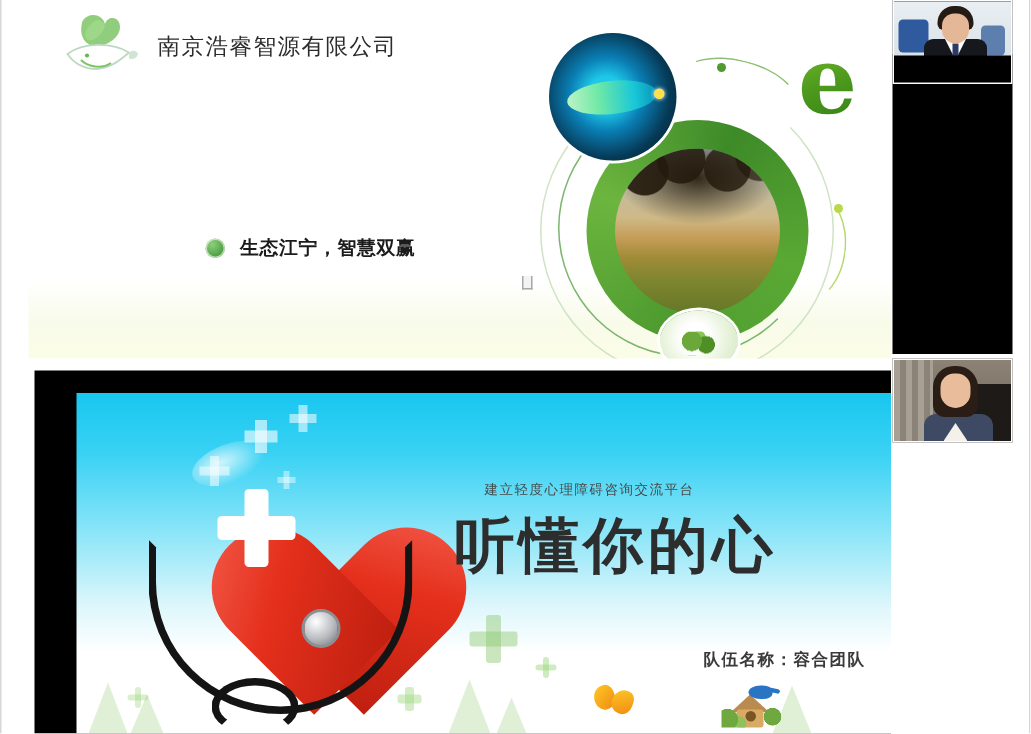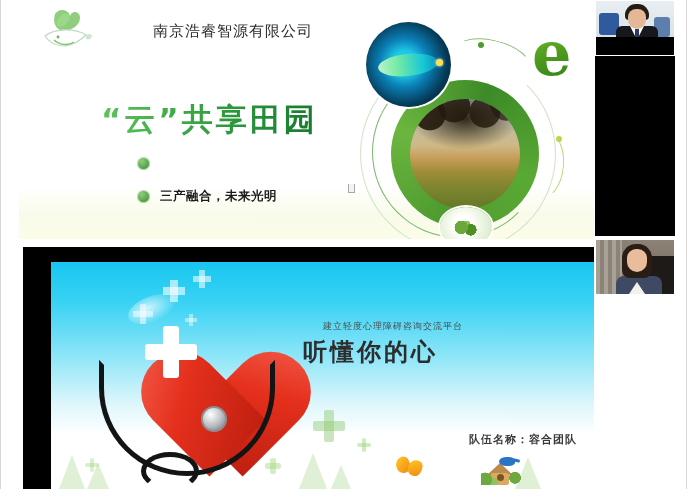--- a/index.html
+++ b/index.html
@@ -34,21 +34,20 @@
   .brand-logo {
     position: relative;
     width: 52px; height: 46px;
   }
   .brand-name {
     font-size: 15px;
     color: #2b2b2b;
     letter-spacing: 1px;
     white-space: nowrap;
     font-family: "DejaVu Sans", sans-serif;
-    margin-left: 48px;
   }
 
   .slide-title {
     position: absolute;
     left: 82px; top: 99px;
     font-size: 31px;
     font-weight: bold;
     letter-spacing: 3px;
     white-space: nowrap;
     background: linear-gradient(90deg,#5ec35e 0%,#46b24a 25%,#2f9b3e 55%,#167a2e 100%);
@@ -325,21 +324,21 @@
   }
 
   .bottom-sub {
     position: absolute; left: 272px; top: 58px;
     font-size: 9px; color: #4a4a4a; letter-spacing: 1px;
     white-space: nowrap;
     font-family: "DejaVu Sans", sans-serif;
   }
   .bottom-title {
     position: absolute; left: 252px; top: 74px;
-    font-size: 24px; font-weight: bold; color: #2d2d2d;
+    font-size: 40px; font-weight: bold; color: #2d2d2d;
     letter-spacing: 3px; white-space: nowrap;
     font-family: Liberation Sans, sans-serif;
     text-align: center;
   }
   .bottom-team {
     position: absolute; left: 378px; top: 170px;
     font-size: 11px; font-weight: bold; color: #3a3a3a;
     letter-spacing: 1px; white-space: nowrap;
     font-family: "DejaVu Sans", sans-serif;
     margin-left: 40px;
@@ -412,29 +411,25 @@
             <path d="M20 8 C23 4 28 5 29 10 C26 16 22 19 18 19 C14 17 16 11 20 8 Z" fill="#9ed98a" opacity="0.9"></path>
             <path d="M4 28 C14 20 34 20 45 27 C37 34 32 37 24 38 C15 38 8 34 4 28 Z" fill="#ffffff" stroke="#bcd9c3" stroke-width="1.2"></path>
             <path d="M45 27 C48 25 50 26 51 28 C50 31 48 32 45 31 Z" fill="#cfe6d4"></path>
             <path d="M13 32 C18 37 27 38 33 34" fill="none" stroke="#7cc566" stroke-width="1.4"></path>
             <circle cx="17" cy="29" r="1.4" fill="#6ab55a"></circle>
           </svg>
         </div>
         <div class="brand-name">南京浩睿智源有限公司</div>
       </div>
 
-      <div class="slide-title">“云”共享田园</div>
 
       <div class="bullets">
         <div class="bullet">
           <div class="bullet-dot"></div>
-        </div>
-        <div class="bullet">
-          <div class="bullet-dot"></div>
-          <div class="bullet-text">三产融合，未来光明</div>
+          <div class="bullet-text">生态江宁，智慧双赢</div>
         </div>
       </div>
 
       <div class="graphic">
         <div class="ring-outer2"></div>
         <div class="ring-outer"></div>
         <div class="stem stem-a"></div>
         <div class="stem stem-b"></div>
         <div class="stem-dot stem-dot-a"></div>
         <div class="stem-dot stem-dot-b"></div>

